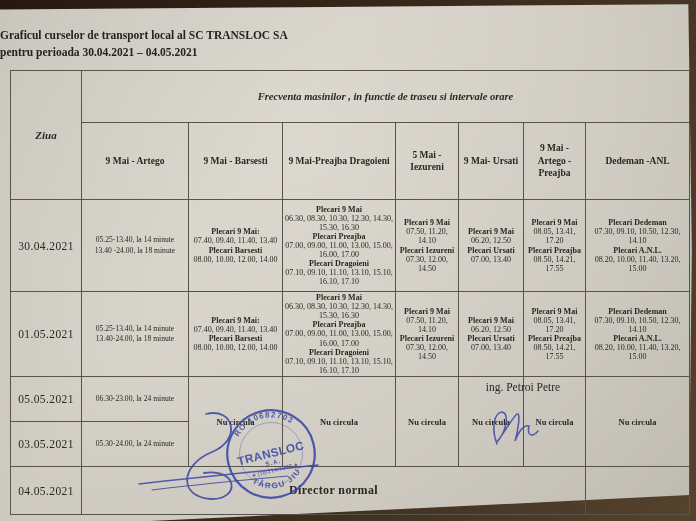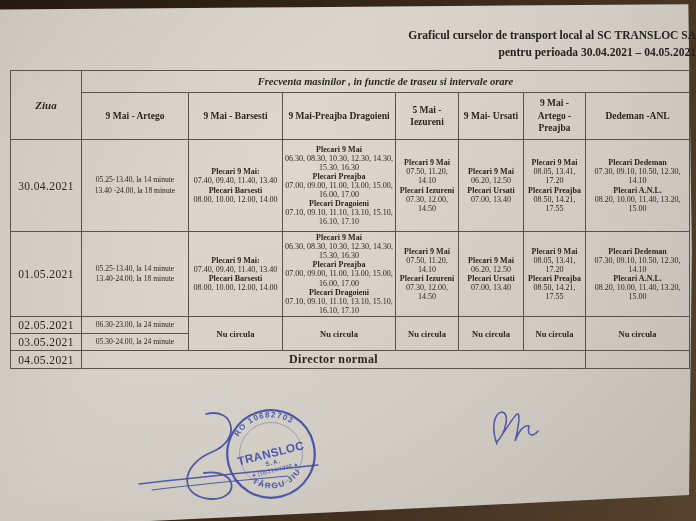--- a/index.html
+++ b/index.html
@@ -13,25 +13,25 @@
     position:absolute;inset:0;z-index:0;
     background:radial-gradient(ellipse at 45% 30%, #dbd7ce 0%, #d4d0c7 55%, #c8c4ba 100%);
     clip-path:polygon(0 1.8%, 43% 1.4%, 98.9% 0.8%, 99.4% 48%, 99% 95%, 75% 96.6%, 21.5% 100%, 0 100%);
   }
   .sheen{
     position:absolute;inset:0;z-index:1;pointer-events:none;
     background:linear-gradient(125deg, rgba(0,0,0,0.04) 0%, rgba(255,255,255,0.05) 35%, rgba(0,0,0,0.05) 100%);
     clip-path:polygon(0 1.8%, 43% 1.4%, 98.9% 0.8%, 99.4% 48%, 99% 95%, 75% 96.6%, 21.5% 100%, 0 100%);
   }
   .content{position:absolute;inset:0;z-index:2;color:#28251f;}
-  .title{position:absolute;top:27px;left:0;width:696px;text-align:right;
+  .title{position:absolute;top:27px;left:0;width:696px;text-align:left;
     font-weight:bold;font-size:11.5px;line-height:1.5;color:#26231e;}
   table{position:absolute;left:10px;top:70px;width:679px;border-collapse:collapse;
     table-layout:fixed;color:#2a271f;}
-  td,th{border:1px solid #58544b;padding:1px 2px;text-align:center;vertical-align:middle;overflow:hidden;}
+  td,th{border:1px solid #58544b;padding:16px 2px;text-align:center;vertical-align:middle;overflow:hidden;}
   th.ziua{font-style:italic;font-weight:bold;font-size:11px;}
   th.freq{font-style:italic;font-weight:bold;font-size:10.5px;height:19px;}
   th.colhead{font-weight:bold;font-size:9.5px;line-height:1.3;height:44px;}
   tr.r0{height:92px;} tr.r1{height:85px;} tr.r2{height:17px;} tr.r3{height:17px;} tr.r4{height:17px;}
   td.date{font-size:11.5px;letter-spacing:.4px;white-space:nowrap;}
   td.interval{font-size:7.6px;line-height:1.35;}
   td.interval .iline{white-space:nowrap;}
   td.sched{font-size:8px;line-height:1.14;padding:1px 1px;}
   td.sched .bhead{font-weight:bold;font-size:8px;}
   td.nucirc{font-weight:bold;font-size:8.5px;}
@@ -175,21 +175,21 @@
             <div class="btimes">08.50, 14.21, 17.55</div>
           </td>
           <td class="sched">
             <div class="bhead">Plecari Dedeman</div>
             <div class="btimes">07.30, 09.10, 10.50, 12.30, 14.10</div>
             <div class="bhead">Plecari A.N.L.</div>
             <div class="btimes">08.20, 10.00, 11.40, 13.20, 15.00</div>
           </td>
         </tr>
         <tr class="r2">
-          <td class="date">02.05.2021</td>
+          <td class="date">05.05.2021</td>
           <td class="interval">
             <div class="iline">06.30-23.00, la 24 minute</div>
           </td>
           <td class="nucirc" rowspan="2">Nu circula</td>
           <td class="nucirc" rowspan="2">Nu circula</td>
           <td class="nucirc" rowspan="2">Nu circula</td>
           <td class="nucirc" rowspan="2">Nu circula</td>
           <td class="nucirc" rowspan="2">Nu circula</td>
           <td class="nucirc" rowspan="2">Nu circula</td>
         </tr>
@@ -204,20 +204,21 @@
           <td class="program" colspan="6">Director normal</td>
           <td class="blank"></td>
         </tr>
       </tbody>
     </table>
 
   <div class="sigtext sig-left">
   </div>
 
   <div class="sigtext sig-right">
+    <div>ing. Petroi Petre</div>
   </div>
 
   <div class="stamp">
     <svg viewBox="0 0 100 100" width="94" height="94">
       <circle cx="50" cy="50" r="46.5" class="sc"></circle>
       <circle cx="50" cy="50" r="33.5" class="sc thin"></circle>
       <defs>
         <path id="arcTop" d="M 11 50 A 39 39 0 0 1 89 50"></path>
         <path id="arcBot" d="M 13.5 50 A 36.5 36.5 0 0 0 86.5 50"></path>
       </defs>

